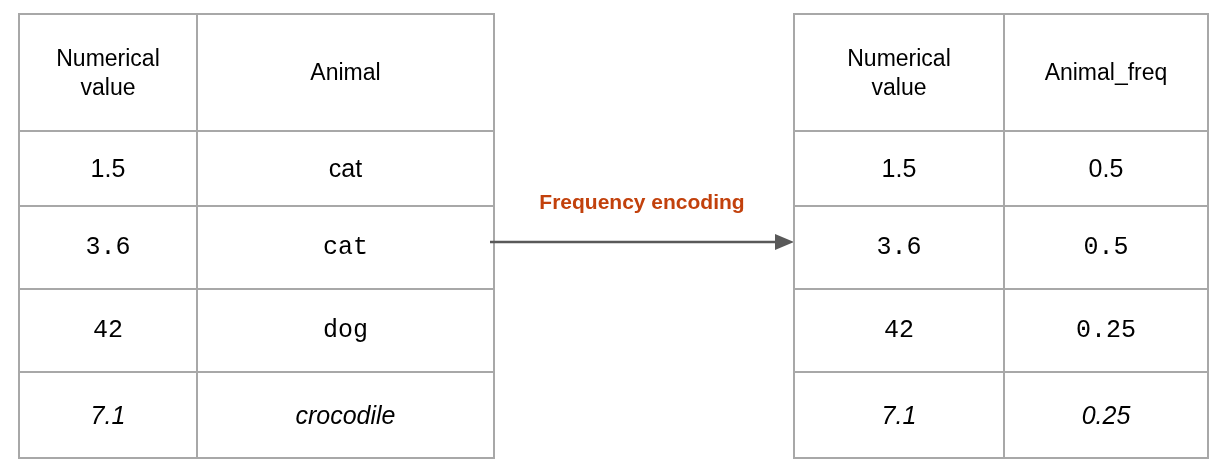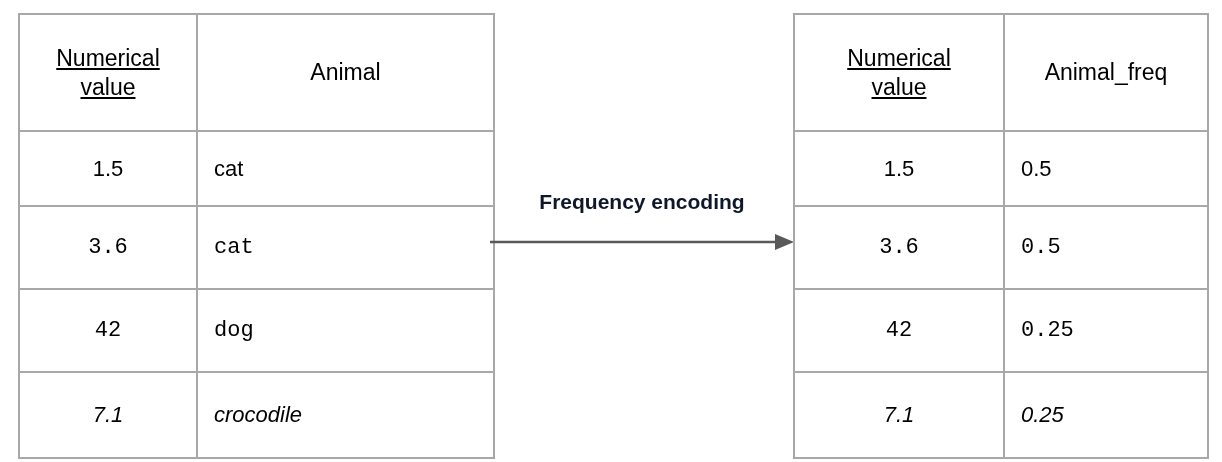--- a/index.html
+++ b/index.html
@@ -52,34 +52,33 @@
   .col-num-right  { width: 210px; }
   .col-freq       { width: 204px; }
 
   .head-cell {
     height: 115px;
     text-align: center;
     vertical-align: middle;
     font-size: 23px;
     line-height: 1.22;
   }
-  .head-cell.two-line { padding: 0 6px; text-decoration: underline; }
+  .head-cell.two-line { padding: 0 6px; }
 
   .cell {
     height: 73px;
-    font-size: 22px;
+    font-size: 25px;
     vertical-align: middle;
     margin-top: 39px;
   }
   .cell.num {
     text-align: center;
   }
   .cell.text {
-    text-align: left;
-    padding-left: 16px;
+    text-align: center;
   }
   .row-tall .cell { height: 81px; font-family: Liberation Mono, monospace; }
   .row-tallest .cell { height: 84px; font-style: italic; }
 
   
   .arrow-group {
     position: absolute;
     left: 489px;
     top: 190px;
     width: 306px;
@@ -87,21 +86,21 @@
   }
   .arrow-label {
     position: absolute;
     left: 0;
     top: 0;
     width: 306px;
     text-align: center;
     font-size: 21px;
     font-weight: bold;
     letter-spacing: 0px;
-    color: #0f172a;
+    color: #c2410c;
     white-space: nowrap;
   }
   .arrow-svg {
     position: absolute;
     left: 0;
     top: 42px;
   }
 </style>
 </head>
 <body>

